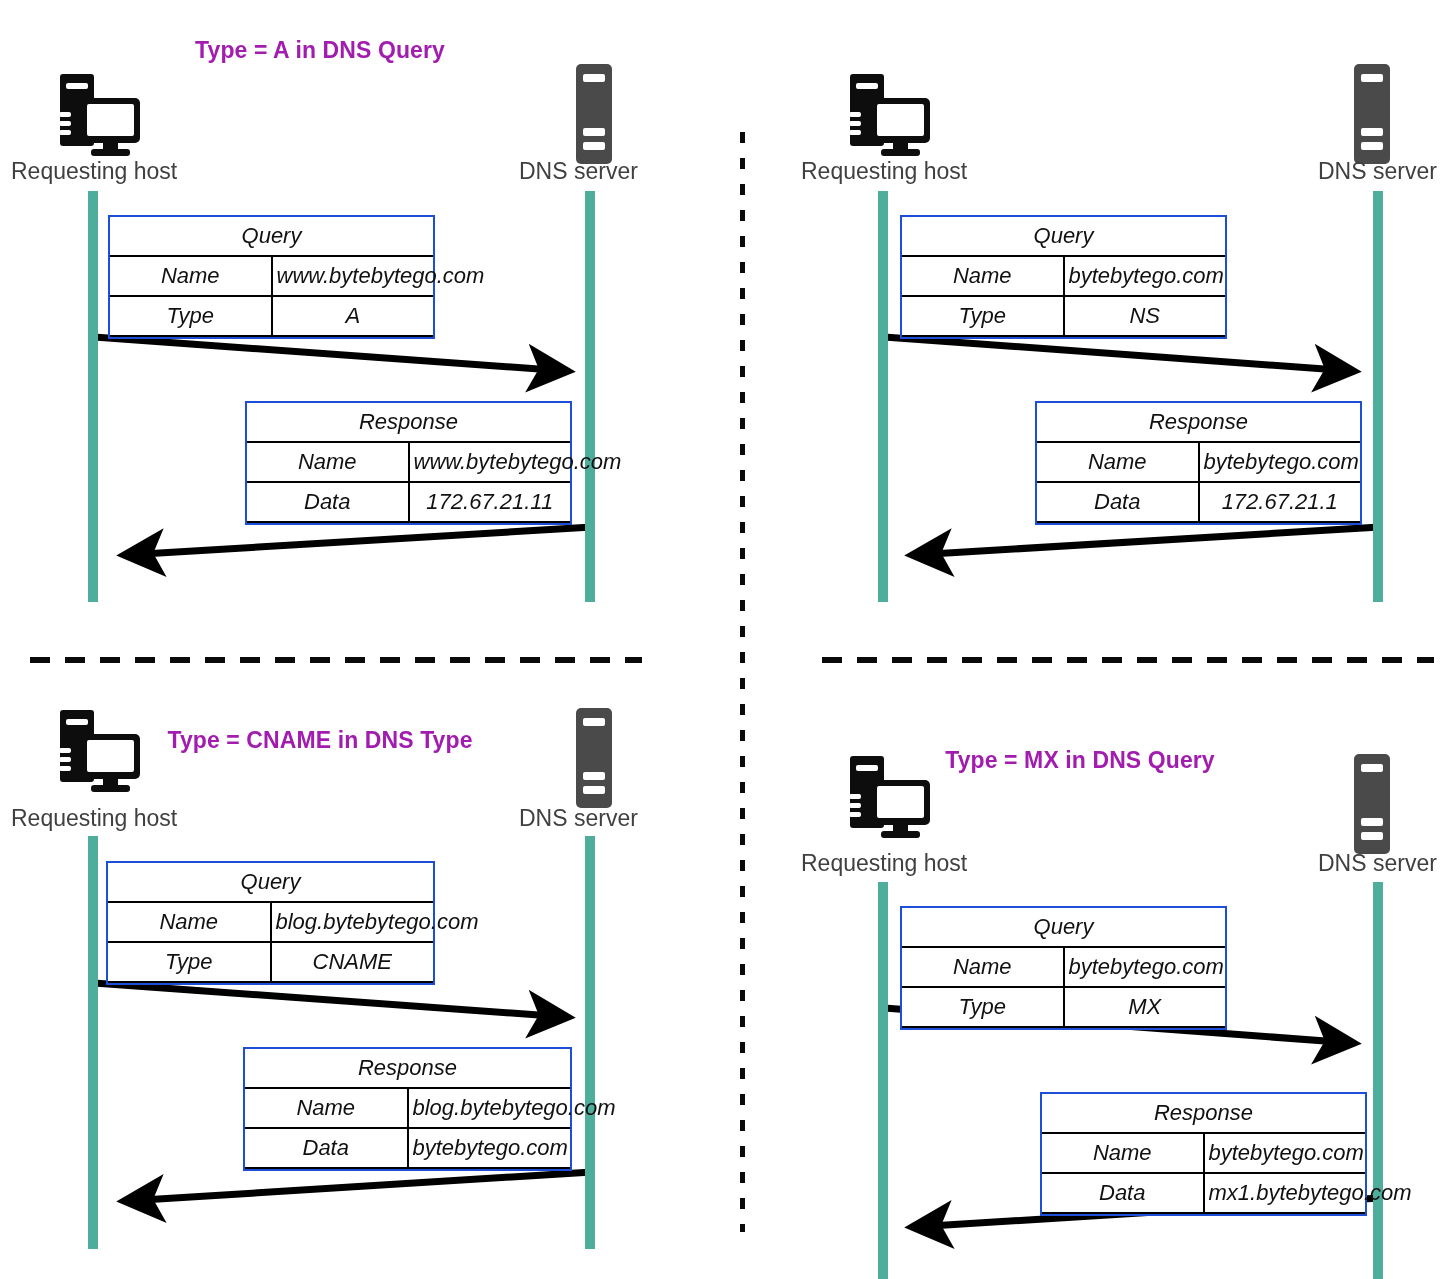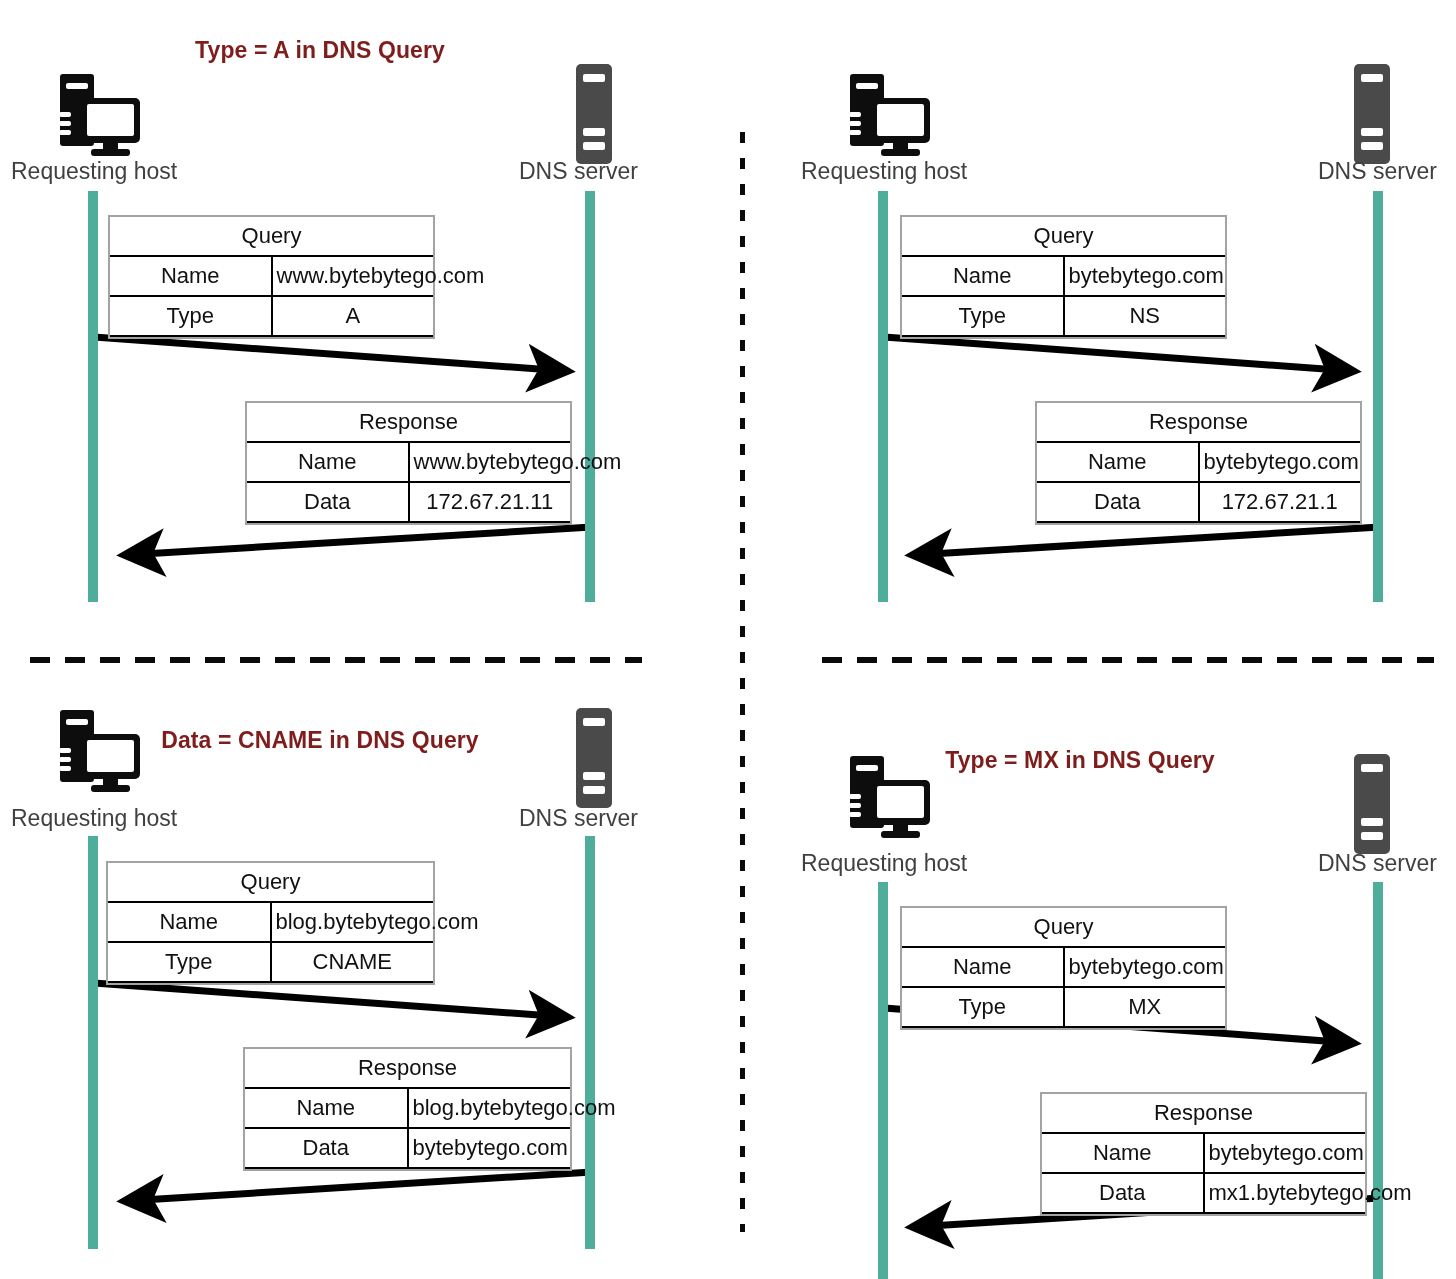--- a/index.html
+++ b/index.html
@@ -23,21 +23,21 @@
   .quadrant { position: absolute; }
 
   
   .q-title {
     position: absolute;
     font-size: 23px;
     font-weight: bold;
     letter-spacing: 0.1px;
     white-space: nowrap;
     text-align: center;
-    color: #7f1d1d;
+    color: #a21caf;
   }
 
   
   .actor-label {
     position: absolute;
     font-size: 23px;
     white-space: nowrap;
     color: #404040;
   }
 
@@ -48,24 +48,25 @@
     background: #4FAD9B;
   }
 
   
   .icon-host { position: absolute; }
   .icon-server { position: absolute; }
 
   
   .msg-table {
     position: absolute;
-    border: 2px solid #a3a3a3;
+    border: 2px solid #1d4ed8;
     border-collapse: collapse;
     background: #d946ef;
     box-sizing: border-box;
+    font-style: italic;
   }
   .msg-table table {
     border-collapse: collapse;
     width: 100%;
     table-layout: fixed;
   }
   .msg-head {
     background: #4FAD9B;
     text-align: center;
     font-size: 22px;
@@ -274,21 +275,21 @@
           <td class="k">Data</td>
           <td>172.67.21.1</td>
         </tr>
       </tbody>
         </table>
     </div>
   </div>
 
   <div class="quadrant" style="left:0; top:646px; width:728px; height:633px;">
 
-    <div class="q-title" style="left:60px; top:81px; width:520px;">Data = CNAME in DNS Query</div>
+    <div class="q-title" style="left:60px; top:81px; width:520px;">Type = CNAME in DNS Type</div>
 
     <div class="icon-host" style="left:55px; top:62px;">
       <svg width="90" height="88" viewBox="0 0 90 88">
         <rect x="5" y="2" width="34" height="72" rx="3" fill="#0d0d0d"></rect>
         <rect x="11" y="11" width="22" height="6" rx="2" fill="#fff"></rect>
         <rect x="4" y="40" width="12" height="5" rx="2" fill="#fff"></rect>
         <rect x="4" y="49" width="12" height="5" rx="2" fill="#fff"></rect>
         <rect x="4" y="58" width="12" height="5" rx="2" fill="#fff"></rect>
         <rect x="26" y="26" width="59" height="45" rx="5" fill="#0d0d0d"></rect>
         <rect x="32" y="32" width="47" height="32" rx="2" fill="#fff"></rect>

